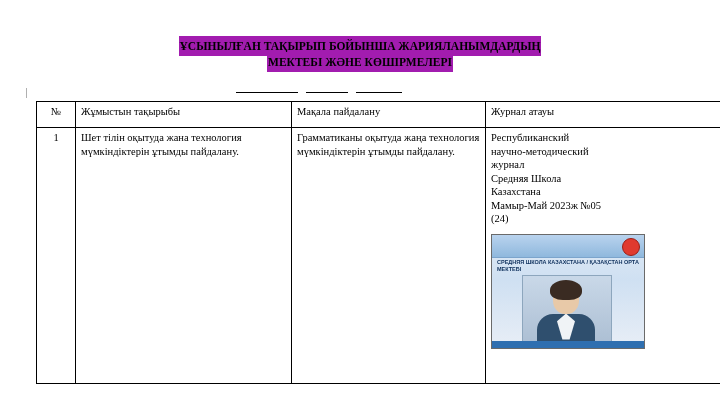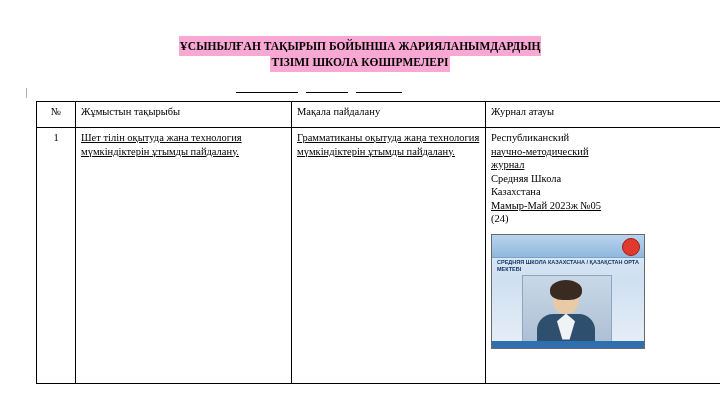--- a/index.html
+++ b/index.html
@@ -21,21 +21,21 @@
     right: 0;
     top: 38px;
     text-align: center;
     font-family: "Liberation Serif", serif;
     font-weight: bold;
     font-size: 11.5px;
     line-height: 16px;
     color: #000000;
   }
   .doc-title span {
-    background: #f9a8d4;
+    background: #a21caf;
     padding: 4px 1px;
   }
   .rule-row {
     position: absolute;
     top: 92px;
     left: 236px;
     width: 330px;
     height: 2px;
   }
   .rule-row .seg {
@@ -74,21 +74,21 @@
     line-height: 13.5px;
     color: #000000;
   }
   .col-no    { width: 28px; text-align: center; }
   .col-work  { width: 205px; margin-top: 14px; }
   .col-art   { width: 183px; }
   .col-jrn   { width: 232px; }
 
   .hdr td { height: 18px; }
 
-  .u { text-decoration: underline; }
+  .u { }
 
   .body-row td { height: 248px; }
 
   .jrn-line { display: block; }
 
   .cover {
     margin-top: 8px;
     width: 152px;
     height: 113px;
     border: 1px solid #6a6a6a;
@@ -166,21 +166,21 @@
     background: #2f6fb0;
   }
 </style>
 </head>
 <body>
 
 <div class="page">
 
   <div class="doc-title">
     <span>ҰСЫНЫЛҒАН ТАҚЫРЫП БОЙЫНША ЖАРИЯЛАНЫМДАРДЫҢ</span><br>
-    <span>ТІЗІМІ ШКОЛА КӨШІРМЕЛЕРІ</span>
+    <span>МЕКТЕБІ ЖӘНЕ КӨШІРМЕЛЕРІ</span>
   </div>
 
   <div class="left-tick"></div>
 
   <div class="rule-row">
     <div class="seg seg1"></div>
     <div class="seg seg2"></div>
     <div class="seg seg3"></div>
   </div>
 

